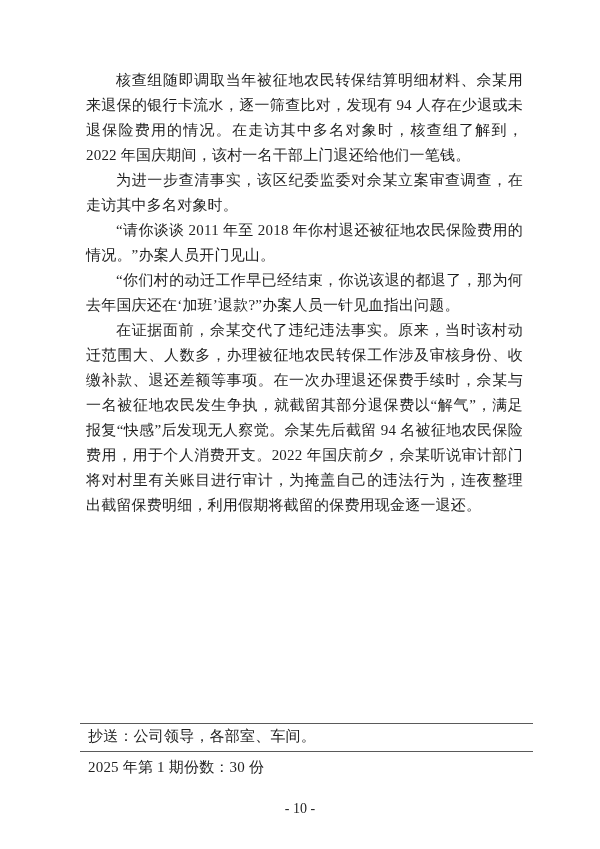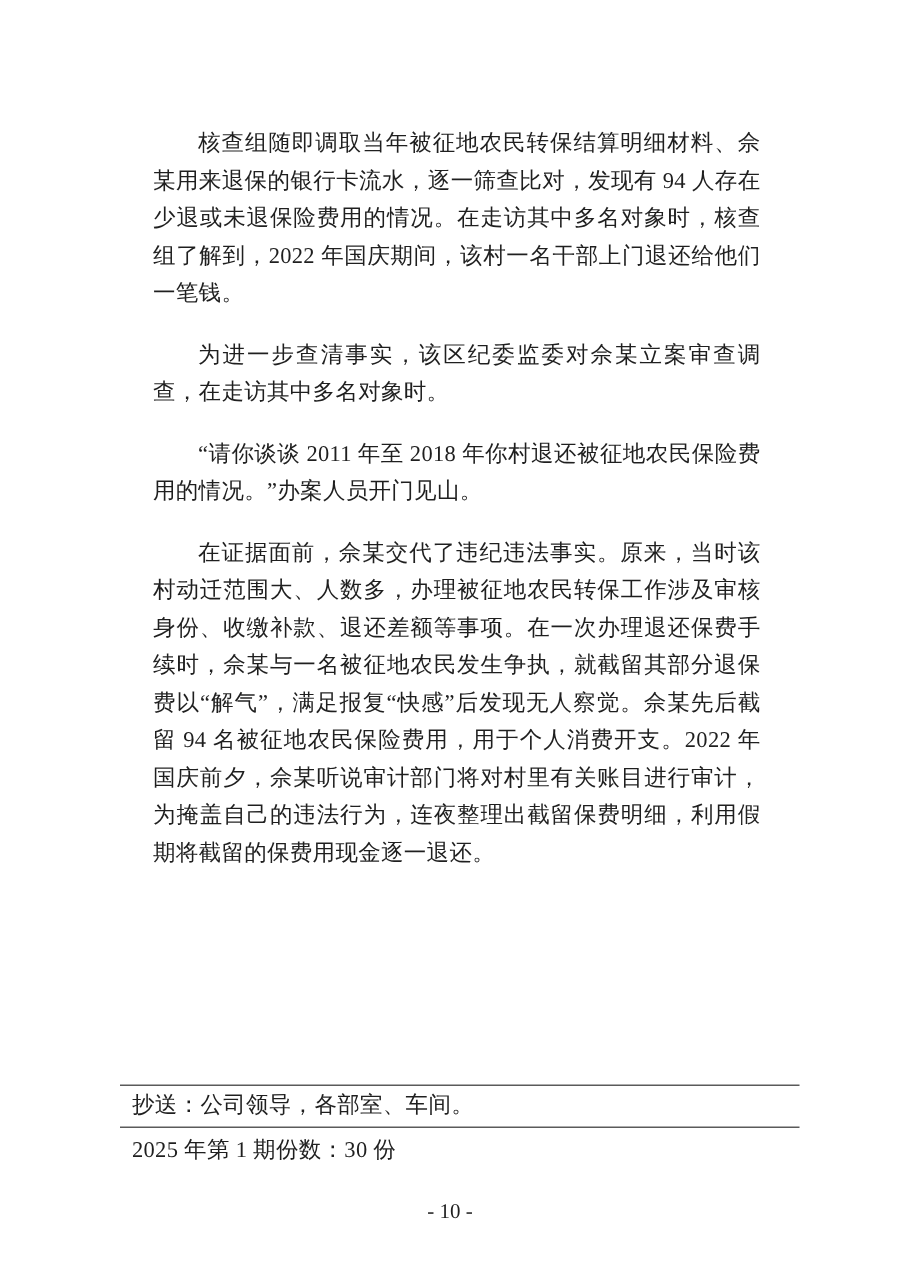--- a/index.html
+++ b/index.html
@@ -12,21 +12,21 @@
     color: #1f1f1f;
     overflow: hidden;
   }
   .content {
     position: absolute;
     left: 86px;
     top: 68px;
     width: 437px;
   }
   .content p {
-    margin: 16px;
+    margin: 0;
     font-size: 15px;
     line-height: 25px;
     text-align: justify;
     text-indent: 2em;
     letter-spacing: 0.2px;
   }
   .rule {
     position: absolute;
     left: 80px;
     width: 453px;
@@ -67,20 +67,21 @@
 </style>
 </head>
 <body>
 
 <div class="page">
 
   <div class="content">
       <p>核查组随即调取当年被征地农民转保结算明细材料、佘某用来退保的银行卡流水，逐一筛查比对，发现有 94 人存在少退或未退保险费用的情况。在走访其中多名对象时，核查组了解到，2022 年国庆期间，该村一名干部上门退还给他们一笔钱。</p>
       <p>为进一步查清事实，该区纪委监委对佘某立案审查调查，在走访其中多名对象时。</p>
       <p>“请你谈谈 2011 年至 2018 年你村退还被征地农民保险费用的情况。”办案人员开门见山。</p>
+      <p>“你们村的动迁工作早已经结束，你说该退的都退了，那为何去年国庆还在‘加班’退款?”办案人员一针见血指出问题。</p>
       <p>在证据面前，佘某交代了违纪违法事实。原来，当时该村动迁范围大、人数多，办理被征地农民转保工作涉及审核身份、收缴补款、退还差额等事项。在一次办理退还保费手续时，佘某与一名被征地农民发生争执，就截留其部分退保费以“解气”，满足报复“快感”后发现无人察觉。佘某先后截留 94 名被征地农民保险费用，用于个人消费开支。2022 年国庆前夕，佘某听说审计部门将对村里有关账目进行审计，为掩盖自己的违法行为，连夜整理出截留保费明细，利用假期将截留的保费用现金逐一退还。</p>
     </div>
 
   <div class="rule rule-top"></div>
 
   <div class="cc-line">抄送：公司领导，各部室、车间。</div>
 
   <div class="rule rule-bottom"></div>
 
   <div class="issue-row">

